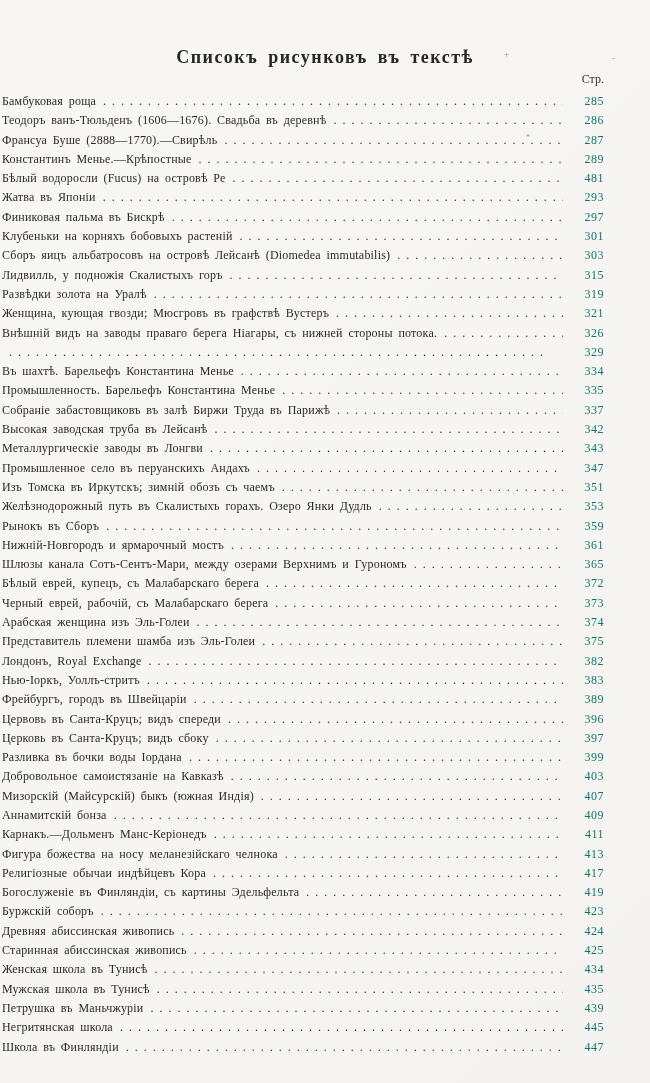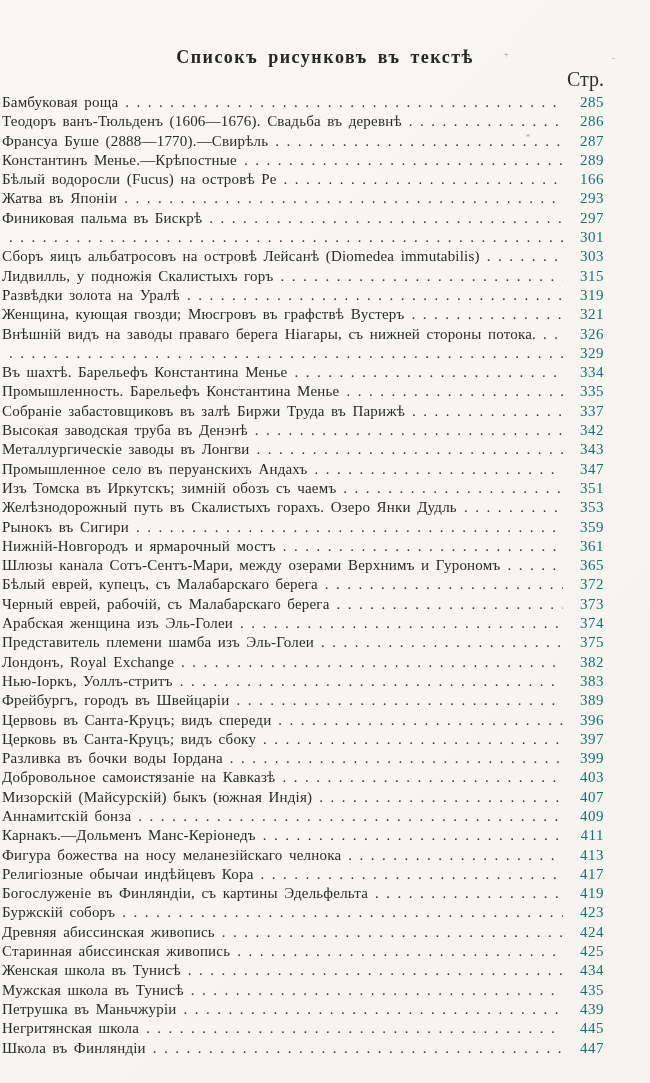--- a/index.html
+++ b/index.html
@@ -28,34 +28,34 @@
     line-height: 22px;
     font-weight: bold;
     letter-spacing: 1.5px;
     word-spacing: 4px;
     color: #262622;
   }
   .col-header {
     margin-top: 2px;
     padding-right: 46px;
     text-align: right;
-    font-size: 20px;
+    font-size: 12px;
     line-height: 18px;
     color: #30302b;
   }
   .figure-list {
     list-style: none;
     margin: 6px 0 0 0;
     padding: 0 46px 0 2px;
   }
   .row {
     display: flex;
     align-items: baseline;
     height: 19.3px;
-    font-size: 15px;
+    font-size: 12px;
     white-space: nowrap;
     justify-content: space-between;
   }
   .caption {
     flex: 0 0 auto;
     letter-spacing: 0.2px;
     word-spacing: 2.5px;
     color: #2a2a26;
   }
   .leader {
@@ -106,33 +106,34 @@
     <span class="pagenum">287</span>
   </li>
       <li class="row">
     <span class="caption">Константинъ Менье.—Крѣпостные</span>
     <span class="leader">.&nbsp;&nbsp;.&nbsp;&nbsp;.&nbsp;&nbsp;.&nbsp;&nbsp;.&nbsp;&nbsp;.&nbsp;&nbsp;.&nbsp;&nbsp;.&nbsp;&nbsp;.&nbsp;&nbsp;.&nbsp;&nbsp;.&nbsp;&nbsp;.&nbsp;&nbsp;.&nbsp;&nbsp;.&nbsp;&nbsp;.&nbsp;&nbsp;.&nbsp;&nbsp;.&nbsp;&nbsp;.&nbsp;&nbsp;.&nbsp;&nbsp;.&nbsp;&nbsp;.&nbsp;&nbsp;.&nbsp;&nbsp;.&nbsp;&nbsp;.&nbsp;&nbsp;.&nbsp;&nbsp;.&nbsp;&nbsp;.&nbsp;&nbsp;.&nbsp;&nbsp;.&nbsp;&nbsp;.&nbsp;&nbsp;.&nbsp;&nbsp;.&nbsp;&nbsp;.&nbsp;&nbsp;.&nbsp;&nbsp;.&nbsp;&nbsp;.&nbsp;&nbsp;.&nbsp;&nbsp;.&nbsp;&nbsp;.&nbsp;&nbsp;.&nbsp;&nbsp;.&nbsp;&nbsp;.&nbsp;&nbsp;.&nbsp;&nbsp;.&nbsp;&nbsp;.&nbsp;&nbsp;.&nbsp;&nbsp;.&nbsp;&nbsp;.&nbsp;&nbsp;.&nbsp;&nbsp;.&nbsp;&nbsp;.&nbsp;&nbsp;.&nbsp;&nbsp;.&nbsp;&nbsp;.&nbsp;&nbsp;.&nbsp;&nbsp;.&nbsp;&nbsp;.&nbsp;&nbsp;.&nbsp;&nbsp;.&nbsp;&nbsp;.&nbsp;&nbsp;</span>
     <span class="pagenum">289</span>
   </li>
       <li class="row">
     <span class="caption">Бѣлый водоросли (Fucus) на островѣ Ре</span>
     <span class="leader">.&nbsp;&nbsp;.&nbsp;&nbsp;.&nbsp;&nbsp;.&nbsp;&nbsp;.&nbsp;&nbsp;.&nbsp;&nbsp;.&nbsp;&nbsp;.&nbsp;&nbsp;.&nbsp;&nbsp;.&nbsp;&nbsp;.&nbsp;&nbsp;.&nbsp;&nbsp;.&nbsp;&nbsp;.&nbsp;&nbsp;.&nbsp;&nbsp;.&nbsp;&nbsp;.&nbsp;&nbsp;.&nbsp;&nbsp;.&nbsp;&nbsp;.&nbsp;&nbsp;.&nbsp;&nbsp;.&nbsp;&nbsp;.&nbsp;&nbsp;.&nbsp;&nbsp;.&nbsp;&nbsp;.&nbsp;&nbsp;.&nbsp;&nbsp;.&nbsp;&nbsp;.&nbsp;&nbsp;.&nbsp;&nbsp;.&nbsp;&nbsp;.&nbsp;&nbsp;.&nbsp;&nbsp;.&nbsp;&nbsp;.&nbsp;&nbsp;.&nbsp;&nbsp;.&nbsp;&nbsp;.&nbsp;&nbsp;.&nbsp;&nbsp;.&nbsp;&nbsp;.&nbsp;&nbsp;.&nbsp;&nbsp;.&nbsp;&nbsp;.&nbsp;&nbsp;.&nbsp;&nbsp;.&nbsp;&nbsp;.&nbsp;&nbsp;.&nbsp;&nbsp;.&nbsp;&nbsp;.&nbsp;&nbsp;.&nbsp;&nbsp;.&nbsp;&nbsp;.&nbsp;&nbsp;.&nbsp;&nbsp;.&nbsp;&nbsp;.&nbsp;&nbsp;.&nbsp;&nbsp;.&nbsp;&nbsp;.&nbsp;&nbsp;.&nbsp;&nbsp;</span>
-    <span class="pagenum">166</span>
+    <span class="pagenum">481</span>
   </li>
       <li class="row">
     <span class="caption">Жатва въ Японіи</span>
     <span class="leader">.&nbsp;&nbsp;.&nbsp;&nbsp;.&nbsp;&nbsp;.&nbsp;&nbsp;.&nbsp;&nbsp;.&nbsp;&nbsp;.&nbsp;&nbsp;.&nbsp;&nbsp;.&nbsp;&nbsp;.&nbsp;&nbsp;.&nbsp;&nbsp;.&nbsp;&nbsp;.&nbsp;&nbsp;.&nbsp;&nbsp;.&nbsp;&nbsp;.&nbsp;&nbsp;.&nbsp;&nbsp;.&nbsp;&nbsp;.&nbsp;&nbsp;.&nbsp;&nbsp;.&nbsp;&nbsp;.&nbsp;&nbsp;.&nbsp;&nbsp;.&nbsp;&nbsp;.&nbsp;&nbsp;.&nbsp;&nbsp;.&nbsp;&nbsp;.&nbsp;&nbsp;.&nbsp;&nbsp;.&nbsp;&nbsp;.&nbsp;&nbsp;.&nbsp;&nbsp;.&nbsp;&nbsp;.&nbsp;&nbsp;.&nbsp;&nbsp;.&nbsp;&nbsp;.&nbsp;&nbsp;.&nbsp;&nbsp;.&nbsp;&nbsp;.&nbsp;&nbsp;.&nbsp;&nbsp;.&nbsp;&nbsp;.&nbsp;&nbsp;.&nbsp;&nbsp;.&nbsp;&nbsp;.&nbsp;&nbsp;.&nbsp;&nbsp;.&nbsp;&nbsp;.&nbsp;&nbsp;.&nbsp;&nbsp;.&nbsp;&nbsp;.&nbsp;&nbsp;.&nbsp;&nbsp;.&nbsp;&nbsp;.&nbsp;&nbsp;.&nbsp;&nbsp;.&nbsp;&nbsp;.&nbsp;&nbsp;.&nbsp;&nbsp;.&nbsp;&nbsp;</span>
     <span class="pagenum">293</span>
   </li>
       <li class="row">
     <span class="caption">Финиковая пальма въ Бискрѣ</span>
     <span class="leader">.&nbsp;&nbsp;.&nbsp;&nbsp;.&nbsp;&nbsp;.&nbsp;&nbsp;.&nbsp;&nbsp;.&nbsp;&nbsp;.&nbsp;&nbsp;.&nbsp;&nbsp;.&nbsp;&nbsp;.&nbsp;&nbsp;.&nbsp;&nbsp;.&nbsp;&nbsp;.&nbsp;&nbsp;.&nbsp;&nbsp;.&nbsp;&nbsp;.&nbsp;&nbsp;.&nbsp;&nbsp;.&nbsp;&nbsp;.&nbsp;&nbsp;.&nbsp;&nbsp;.&nbsp;&nbsp;.&nbsp;&nbsp;.&nbsp;&nbsp;.&nbsp;&nbsp;.&nbsp;&nbsp;.&nbsp;&nbsp;.&nbsp;&nbsp;.&nbsp;&nbsp;.&nbsp;&nbsp;.&nbsp;&nbsp;.&nbsp;&nbsp;.&nbsp;&nbsp;.&nbsp;&nbsp;.&nbsp;&nbsp;.&nbsp;&nbsp;.&nbsp;&nbsp;.&nbsp;&nbsp;.&nbsp;&nbsp;.&nbsp;&nbsp;.&nbsp;&nbsp;.&nbsp;&nbsp;.&nbsp;&nbsp;.&nbsp;&nbsp;.&nbsp;&nbsp;.&nbsp;&nbsp;.&nbsp;&nbsp;.&nbsp;&nbsp;.&nbsp;&nbsp;.&nbsp;&nbsp;.&nbsp;&nbsp;.&nbsp;&nbsp;.&nbsp;&nbsp;.&nbsp;&nbsp;.&nbsp;&nbsp;.&nbsp;&nbsp;.&nbsp;&nbsp;.&nbsp;&nbsp;.&nbsp;&nbsp;.&nbsp;&nbsp;.&nbsp;&nbsp;</span>
     <span class="pagenum">297</span>
   </li>
       <li class="row">
+    <span class="caption">Клубеньки на корняхъ бобовыхъ растеній</span>
     <span class="leader">.&nbsp;&nbsp;.&nbsp;&nbsp;.&nbsp;&nbsp;.&nbsp;&nbsp;.&nbsp;&nbsp;.&nbsp;&nbsp;.&nbsp;&nbsp;.&nbsp;&nbsp;.&nbsp;&nbsp;.&nbsp;&nbsp;.&nbsp;&nbsp;.&nbsp;&nbsp;.&nbsp;&nbsp;.&nbsp;&nbsp;.&nbsp;&nbsp;.&nbsp;&nbsp;.&nbsp;&nbsp;.&nbsp;&nbsp;.&nbsp;&nbsp;.&nbsp;&nbsp;.&nbsp;&nbsp;.&nbsp;&nbsp;.&nbsp;&nbsp;.&nbsp;&nbsp;.&nbsp;&nbsp;.&nbsp;&nbsp;.&nbsp;&nbsp;.&nbsp;&nbsp;.&nbsp;&nbsp;.&nbsp;&nbsp;.&nbsp;&nbsp;.&nbsp;&nbsp;.&nbsp;&nbsp;.&nbsp;&nbsp;.&nbsp;&nbsp;.&nbsp;&nbsp;.&nbsp;&nbsp;.&nbsp;&nbsp;.&nbsp;&nbsp;.&nbsp;&nbsp;.&nbsp;&nbsp;.&nbsp;&nbsp;.&nbsp;&nbsp;.&nbsp;&nbsp;.&nbsp;&nbsp;.&nbsp;&nbsp;.&nbsp;&nbsp;.&nbsp;&nbsp;.&nbsp;&nbsp;.&nbsp;&nbsp;.&nbsp;&nbsp;.&nbsp;&nbsp;.&nbsp;&nbsp;.&nbsp;&nbsp;.&nbsp;&nbsp;.&nbsp;&nbsp;.&nbsp;&nbsp;.&nbsp;&nbsp;.&nbsp;&nbsp;.&nbsp;&nbsp;</span>
     <span class="pagenum">301</span>
   </li>
       <li class="row">
     <span class="caption">Сборъ яицъ альбатросовъ на островѣ Лейсанѣ (Diomedea immutabilis)</span>
     <span class="leader">.&nbsp;&nbsp;.&nbsp;&nbsp;.&nbsp;&nbsp;.&nbsp;&nbsp;.&nbsp;&nbsp;.&nbsp;&nbsp;.&nbsp;&nbsp;.&nbsp;&nbsp;.&nbsp;&nbsp;.&nbsp;&nbsp;.&nbsp;&nbsp;.&nbsp;&nbsp;.&nbsp;&nbsp;.&nbsp;&nbsp;.&nbsp;&nbsp;.&nbsp;&nbsp;.&nbsp;&nbsp;.&nbsp;&nbsp;.&nbsp;&nbsp;.&nbsp;&nbsp;.&nbsp;&nbsp;.&nbsp;&nbsp;.&nbsp;&nbsp;.&nbsp;&nbsp;.&nbsp;&nbsp;.&nbsp;&nbsp;.&nbsp;&nbsp;.&nbsp;&nbsp;.&nbsp;&nbsp;.&nbsp;&nbsp;.&nbsp;&nbsp;.&nbsp;&nbsp;.&nbsp;&nbsp;.&nbsp;&nbsp;.&nbsp;&nbsp;.&nbsp;&nbsp;.&nbsp;&nbsp;.&nbsp;&nbsp;.&nbsp;&nbsp;.&nbsp;&nbsp;.&nbsp;&nbsp;.&nbsp;&nbsp;.&nbsp;&nbsp;.&nbsp;&nbsp;.&nbsp;&nbsp;.&nbsp;&nbsp;.&nbsp;&nbsp;.&nbsp;&nbsp;.&nbsp;&nbsp;.&nbsp;&nbsp;.&nbsp;&nbsp;.&nbsp;&nbsp;.&nbsp;&nbsp;.&nbsp;&nbsp;.&nbsp;&nbsp;.&nbsp;&nbsp;.&nbsp;&nbsp;.&nbsp;&nbsp;.&nbsp;&nbsp;.&nbsp;&nbsp;</span>
     <span class="pagenum">303</span>
   </li>
       <li class="row">
     <span class="caption">Лидвилль, у подножія Скалистыхъ горъ</span>
@@ -167,21 +168,21 @@
     <span class="caption">Промышленность. Барельефъ Константина Менье</span>
     <span class="leader">.&nbsp;&nbsp;.&nbsp;&nbsp;.&nbsp;&nbsp;.&nbsp;&nbsp;.&nbsp;&nbsp;.&nbsp;&nbsp;.&nbsp;&nbsp;.&nbsp;&nbsp;.&nbsp;&nbsp;.&nbsp;&nbsp;.&nbsp;&nbsp;.&nbsp;&nbsp;.&nbsp;&nbsp;.&nbsp;&nbsp;.&nbsp;&nbsp;.&nbsp;&nbsp;.&nbsp;&nbsp;.&nbsp;&nbsp;.&nbsp;&nbsp;.&nbsp;&nbsp;.&nbsp;&nbsp;.&nbsp;&nbsp;.&nbsp;&nbsp;.&nbsp;&nbsp;.&nbsp;&nbsp;.&nbsp;&nbsp;.&nbsp;&nbsp;.&nbsp;&nbsp;.&nbsp;&nbsp;.&nbsp;&nbsp;.&nbsp;&nbsp;.&nbsp;&nbsp;.&nbsp;&nbsp;.&nbsp;&nbsp;.&nbsp;&nbsp;.&nbsp;&nbsp;.&nbsp;&nbsp;.&nbsp;&nbsp;.&nbsp;&nbsp;.&nbsp;&nbsp;.&nbsp;&nbsp;.&nbsp;&nbsp;.&nbsp;&nbsp;.&nbsp;&nbsp;.&nbsp;&nbsp;.&nbsp;&nbsp;.&nbsp;&nbsp;.&nbsp;&nbsp;.&nbsp;&nbsp;.&nbsp;&nbsp;.&nbsp;&nbsp;.&nbsp;&nbsp;.&nbsp;&nbsp;.&nbsp;&nbsp;.&nbsp;&nbsp;.&nbsp;&nbsp;.&nbsp;&nbsp;.&nbsp;&nbsp;.&nbsp;&nbsp;.&nbsp;&nbsp;</span>
     <span class="pagenum">335</span>
   </li>
       <li class="row">
     <span class="caption">Собраніе забастовщиковъ въ залѣ Биржи Труда въ Парижѣ</span>
     <span class="leader">.&nbsp;&nbsp;.&nbsp;&nbsp;.&nbsp;&nbsp;.&nbsp;&nbsp;.&nbsp;&nbsp;.&nbsp;&nbsp;.&nbsp;&nbsp;.&nbsp;&nbsp;.&nbsp;&nbsp;.&nbsp;&nbsp;.&nbsp;&nbsp;.&nbsp;&nbsp;.&nbsp;&nbsp;.&nbsp;&nbsp;.&nbsp;&nbsp;.&nbsp;&nbsp;.&nbsp;&nbsp;.&nbsp;&nbsp;.&nbsp;&nbsp;.&nbsp;&nbsp;.&nbsp;&nbsp;.&nbsp;&nbsp;.&nbsp;&nbsp;.&nbsp;&nbsp;.&nbsp;&nbsp;.&nbsp;&nbsp;.&nbsp;&nbsp;.&nbsp;&nbsp;.&nbsp;&nbsp;.&nbsp;&nbsp;.&nbsp;&nbsp;.&nbsp;&nbsp;.&nbsp;&nbsp;.&nbsp;&nbsp;.&nbsp;&nbsp;.&nbsp;&nbsp;.&nbsp;&nbsp;.&nbsp;&nbsp;.&nbsp;&nbsp;.&nbsp;&nbsp;.&nbsp;&nbsp;.&nbsp;&nbsp;.&nbsp;&nbsp;.&nbsp;&nbsp;.&nbsp;&nbsp;.&nbsp;&nbsp;.&nbsp;&nbsp;.&nbsp;&nbsp;.&nbsp;&nbsp;.&nbsp;&nbsp;.&nbsp;&nbsp;.&nbsp;&nbsp;.&nbsp;&nbsp;.&nbsp;&nbsp;.&nbsp;&nbsp;.&nbsp;&nbsp;.&nbsp;&nbsp;.&nbsp;&nbsp;.&nbsp;&nbsp;.&nbsp;&nbsp;</span>
     <span class="pagenum">337</span>
   </li>
       <li class="row">
-    <span class="caption">Высокая заводская труба въ Денэнѣ</span>
+    <span class="caption">Высокая заводская труба въ Лейсанѣ</span>
     <span class="leader">.&nbsp;&nbsp;.&nbsp;&nbsp;.&nbsp;&nbsp;.&nbsp;&nbsp;.&nbsp;&nbsp;.&nbsp;&nbsp;.&nbsp;&nbsp;.&nbsp;&nbsp;.&nbsp;&nbsp;.&nbsp;&nbsp;.&nbsp;&nbsp;.&nbsp;&nbsp;.&nbsp;&nbsp;.&nbsp;&nbsp;.&nbsp;&nbsp;.&nbsp;&nbsp;.&nbsp;&nbsp;.&nbsp;&nbsp;.&nbsp;&nbsp;.&nbsp;&nbsp;.&nbsp;&nbsp;.&nbsp;&nbsp;.&nbsp;&nbsp;.&nbsp;&nbsp;.&nbsp;&nbsp;.&nbsp;&nbsp;.&nbsp;&nbsp;.&nbsp;&nbsp;.&nbsp;&nbsp;.&nbsp;&nbsp;.&nbsp;&nbsp;.&nbsp;&nbsp;.&nbsp;&nbsp;.&nbsp;&nbsp;.&nbsp;&nbsp;.&nbsp;&nbsp;.&nbsp;&nbsp;.&nbsp;&nbsp;.&nbsp;&nbsp;.&nbsp;&nbsp;.&nbsp;&nbsp;.&nbsp;&nbsp;.&nbsp;&nbsp;.&nbsp;&nbsp;.&nbsp;&nbsp;.&nbsp;&nbsp;.&nbsp;&nbsp;.&nbsp;&nbsp;.&nbsp;&nbsp;.&nbsp;&nbsp;.&nbsp;&nbsp;.&nbsp;&nbsp;.&nbsp;&nbsp;.&nbsp;&nbsp;.&nbsp;&nbsp;.&nbsp;&nbsp;.&nbsp;&nbsp;.&nbsp;&nbsp;.&nbsp;&nbsp;.&nbsp;&nbsp;</span>
     <span class="pagenum">342</span>
   </li>
       <li class="row">
     <span class="caption">Металлургическіе заводы въ Лонгви</span>
     <span class="leader">.&nbsp;&nbsp;.&nbsp;&nbsp;.&nbsp;&nbsp;.&nbsp;&nbsp;.&nbsp;&nbsp;.&nbsp;&nbsp;.&nbsp;&nbsp;.&nbsp;&nbsp;.&nbsp;&nbsp;.&nbsp;&nbsp;.&nbsp;&nbsp;.&nbsp;&nbsp;.&nbsp;&nbsp;.&nbsp;&nbsp;.&nbsp;&nbsp;.&nbsp;&nbsp;.&nbsp;&nbsp;.&nbsp;&nbsp;.&nbsp;&nbsp;.&nbsp;&nbsp;.&nbsp;&nbsp;.&nbsp;&nbsp;.&nbsp;&nbsp;.&nbsp;&nbsp;.&nbsp;&nbsp;.&nbsp;&nbsp;.&nbsp;&nbsp;.&nbsp;&nbsp;.&nbsp;&nbsp;.&nbsp;&nbsp;.&nbsp;&nbsp;.&nbsp;&nbsp;.&nbsp;&nbsp;.&nbsp;&nbsp;.&nbsp;&nbsp;.&nbsp;&nbsp;.&nbsp;&nbsp;.&nbsp;&nbsp;.&nbsp;&nbsp;.&nbsp;&nbsp;.&nbsp;&nbsp;.&nbsp;&nbsp;.&nbsp;&nbsp;.&nbsp;&nbsp;.&nbsp;&nbsp;.&nbsp;&nbsp;.&nbsp;&nbsp;.&nbsp;&nbsp;.&nbsp;&nbsp;.&nbsp;&nbsp;.&nbsp;&nbsp;.&nbsp;&nbsp;.&nbsp;&nbsp;.&nbsp;&nbsp;.&nbsp;&nbsp;.&nbsp;&nbsp;.&nbsp;&nbsp;.&nbsp;&nbsp;.&nbsp;&nbsp;.&nbsp;&nbsp;</span>
     <span class="pagenum">343</span>
   </li>
       <li class="row">
     <span class="caption">Промышленное село въ перуанскихъ Андахъ</span>
@@ -192,21 +193,21 @@
     <span class="caption">Изъ Томска въ Иркутскъ; зимній обозъ съ чаемъ</span>
     <span class="leader">.&nbsp;&nbsp;.&nbsp;&nbsp;.&nbsp;&nbsp;.&nbsp;&nbsp;.&nbsp;&nbsp;.&nbsp;&nbsp;.&nbsp;&nbsp;.&nbsp;&nbsp;.&nbsp;&nbsp;.&nbsp;&nbsp;.&nbsp;&nbsp;.&nbsp;&nbsp;.&nbsp;&nbsp;.&nbsp;&nbsp;.&nbsp;&nbsp;.&nbsp;&nbsp;.&nbsp;&nbsp;.&nbsp;&nbsp;.&nbsp;&nbsp;.&nbsp;&nbsp;.&nbsp;&nbsp;.&nbsp;&nbsp;.&nbsp;&nbsp;.&nbsp;&nbsp;.&nbsp;&nbsp;.&nbsp;&nbsp;.&nbsp;&nbsp;.&nbsp;&nbsp;.&nbsp;&nbsp;.&nbsp;&nbsp;.&nbsp;&nbsp;.&nbsp;&nbsp;.&nbsp;&nbsp;.&nbsp;&nbsp;.&nbsp;&nbsp;.&nbsp;&nbsp;.&nbsp;&nbsp;.&nbsp;&nbsp;.&nbsp;&nbsp;.&nbsp;&nbsp;.&nbsp;&nbsp;.&nbsp;&nbsp;.&nbsp;&nbsp;.&nbsp;&nbsp;.&nbsp;&nbsp;.&nbsp;&nbsp;.&nbsp;&nbsp;.&nbsp;&nbsp;.&nbsp;&nbsp;.&nbsp;&nbsp;.&nbsp;&nbsp;.&nbsp;&nbsp;.&nbsp;&nbsp;.&nbsp;&nbsp;.&nbsp;&nbsp;.&nbsp;&nbsp;.&nbsp;&nbsp;.&nbsp;&nbsp;.&nbsp;&nbsp;.&nbsp;&nbsp;</span>
     <span class="pagenum">351</span>
   </li>
       <li class="row">
     <span class="caption">Желѣзнодорожный путь въ Скалистыхъ горахъ. Озеро Янки Дудль</span>
     <span class="leader">.&nbsp;&nbsp;.&nbsp;&nbsp;.&nbsp;&nbsp;.&nbsp;&nbsp;.&nbsp;&nbsp;.&nbsp;&nbsp;.&nbsp;&nbsp;.&nbsp;&nbsp;.&nbsp;&nbsp;.&nbsp;&nbsp;.&nbsp;&nbsp;.&nbsp;&nbsp;.&nbsp;&nbsp;.&nbsp;&nbsp;.&nbsp;&nbsp;.&nbsp;&nbsp;.&nbsp;&nbsp;.&nbsp;&nbsp;.&nbsp;&nbsp;.&nbsp;&nbsp;.&nbsp;&nbsp;.&nbsp;&nbsp;.&nbsp;&nbsp;.&nbsp;&nbsp;.&nbsp;&nbsp;.&nbsp;&nbsp;.&nbsp;&nbsp;.&nbsp;&nbsp;.&nbsp;&nbsp;.&nbsp;&nbsp;.&nbsp;&nbsp;.&nbsp;&nbsp;.&nbsp;&nbsp;.&nbsp;&nbsp;.&nbsp;&nbsp;.&nbsp;&nbsp;.&nbsp;&nbsp;.&nbsp;&nbsp;.&nbsp;&nbsp;.&nbsp;&nbsp;.&nbsp;&nbsp;.&nbsp;&nbsp;.&nbsp;&nbsp;.&nbsp;&nbsp;.&nbsp;&nbsp;.&nbsp;&nbsp;.&nbsp;&nbsp;.&nbsp;&nbsp;.&nbsp;&nbsp;.&nbsp;&nbsp;.&nbsp;&nbsp;.&nbsp;&nbsp;.&nbsp;&nbsp;.&nbsp;&nbsp;.&nbsp;&nbsp;.&nbsp;&nbsp;.&nbsp;&nbsp;.&nbsp;&nbsp;.&nbsp;&nbsp;.&nbsp;&nbsp;</span>
     <span class="pagenum">353</span>
   </li>
       <li class="row">
-    <span class="caption">Рынокъ въ Сигири</span>
+    <span class="caption">Рынокъ въ Сборъ</span>
     <span class="leader">.&nbsp;&nbsp;.&nbsp;&nbsp;.&nbsp;&nbsp;.&nbsp;&nbsp;.&nbsp;&nbsp;.&nbsp;&nbsp;.&nbsp;&nbsp;.&nbsp;&nbsp;.&nbsp;&nbsp;.&nbsp;&nbsp;.&nbsp;&nbsp;.&nbsp;&nbsp;.&nbsp;&nbsp;.&nbsp;&nbsp;.&nbsp;&nbsp;.&nbsp;&nbsp;.&nbsp;&nbsp;.&nbsp;&nbsp;.&nbsp;&nbsp;.&nbsp;&nbsp;.&nbsp;&nbsp;.&nbsp;&nbsp;.&nbsp;&nbsp;.&nbsp;&nbsp;.&nbsp;&nbsp;.&nbsp;&nbsp;.&nbsp;&nbsp;.&nbsp;&nbsp;.&nbsp;&nbsp;.&nbsp;&nbsp;.&nbsp;&nbsp;.&nbsp;&nbsp;.&nbsp;&nbsp;.&nbsp;&nbsp;.&nbsp;&nbsp;.&nbsp;&nbsp;.&nbsp;&nbsp;.&nbsp;&nbsp;.&nbsp;&nbsp;.&nbsp;&nbsp;.&nbsp;&nbsp;.&nbsp;&nbsp;.&nbsp;&nbsp;.&nbsp;&nbsp;.&nbsp;&nbsp;.&nbsp;&nbsp;.&nbsp;&nbsp;.&nbsp;&nbsp;.&nbsp;&nbsp;.&nbsp;&nbsp;.&nbsp;&nbsp;.&nbsp;&nbsp;.&nbsp;&nbsp;.&nbsp;&nbsp;.&nbsp;&nbsp;.&nbsp;&nbsp;.&nbsp;&nbsp;.&nbsp;&nbsp;.&nbsp;&nbsp;.&nbsp;&nbsp;</span>
     <span class="pagenum">359</span>
   </li>
       <li class="row">
     <span class="caption">Нижній-Новгородъ и ярмарочный мостъ</span>
     <span class="leader">.&nbsp;&nbsp;.&nbsp;&nbsp;.&nbsp;&nbsp;.&nbsp;&nbsp;.&nbsp;&nbsp;.&nbsp;&nbsp;.&nbsp;&nbsp;.&nbsp;&nbsp;.&nbsp;&nbsp;.&nbsp;&nbsp;.&nbsp;&nbsp;.&nbsp;&nbsp;.&nbsp;&nbsp;.&nbsp;&nbsp;.&nbsp;&nbsp;.&nbsp;&nbsp;.&nbsp;&nbsp;.&nbsp;&nbsp;.&nbsp;&nbsp;.&nbsp;&nbsp;.&nbsp;&nbsp;.&nbsp;&nbsp;.&nbsp;&nbsp;.&nbsp;&nbsp;.&nbsp;&nbsp;.&nbsp;&nbsp;.&nbsp;&nbsp;.&nbsp;&nbsp;.&nbsp;&nbsp;.&nbsp;&nbsp;.&nbsp;&nbsp;.&nbsp;&nbsp;.&nbsp;&nbsp;.&nbsp;&nbsp;.&nbsp;&nbsp;.&nbsp;&nbsp;.&nbsp;&nbsp;.&nbsp;&nbsp;.&nbsp;&nbsp;.&nbsp;&nbsp;.&nbsp;&nbsp;.&nbsp;&nbsp;.&nbsp;&nbsp;.&nbsp;&nbsp;.&nbsp;&nbsp;.&nbsp;&nbsp;.&nbsp;&nbsp;.&nbsp;&nbsp;.&nbsp;&nbsp;.&nbsp;&nbsp;.&nbsp;&nbsp;.&nbsp;&nbsp;.&nbsp;&nbsp;.&nbsp;&nbsp;.&nbsp;&nbsp;.&nbsp;&nbsp;.&nbsp;&nbsp;.&nbsp;&nbsp;.&nbsp;&nbsp;.&nbsp;&nbsp;</span>
     <span class="pagenum">361</span>
   </li>
       <li class="row">
     <span class="caption">Шлюзы канала Сотъ-Сентъ-Мари, между озерами Верхнимъ и Гурономъ</span>

